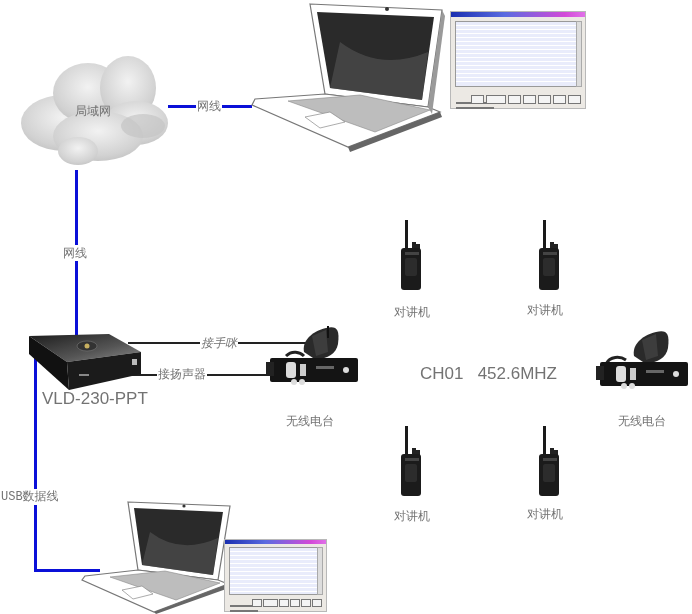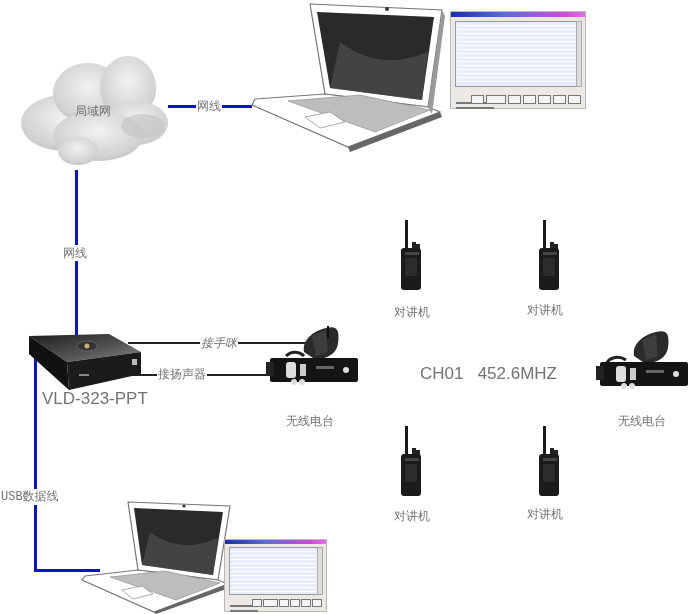--- a/index.html
+++ b/index.html
@@ -105,21 +105,21 @@
     </linearGradient>
   </defs>
   <polygon points="2,4 82,2 114,20 40,30" fill="url(#gtop)"></polygon>
   <polygon points="2,4 40,30 42,58 2,22" fill="#111"></polygon>
   <polygon points="40,30 114,20 114,42 42,58" fill="#1b1b1b"></polygon>
   <ellipse cx="60" cy="14" rx="10" ry="5" fill="#333" stroke="#777" stroke-width="0.6"></ellipse>
   <circle cx="60" cy="14" r="2.5" fill="#c8b060"></circle>
   <rect x="52" y="42" width="10" height="2" fill="#888"></rect>
   <rect x="105" y="27" width="5" height="6" fill="#bbb"></rect>
 </svg>
-<div class="lbl lbl-latin" style="left:42px;top:392px;">VLD-323-PPT</div>
+<div class="lbl lbl-latin" style="left:42px;top:392px;">VLD-230-PPT</div>
 
 <div class="lbl" style="left:63px;top:245px;padding:1px 0;">网线</div>
 <div class="lbl" style="left:200px;top:336px;padding:0 1px;font-style:italic;">接手咪</div>
 <div class="lbl" style="left:157px;top:367px;padding:0 1px;">接扬声器</div>
 <div class="lbl" style="left:1px;top:489px;padding:1px 0;font-family:Liberation Mono, monospace;">USB数据线</div>
 
 <svg style="left:266px;top:322px;" width="96" height="66" viewBox="0 0 96 66">
   <path d="M38,30 C36,20 44,10 60,6 C70,4 74,6 72,22 C70,32 62,36 50,38 Z" fill="#2a2a2a"></path>
   <path d="M46,14 L60,8 L62,30 L50,34 Z" fill="#3d3d3d"></path>
   <rect x="61" y="4" width="2" height="12" fill="#111"></rect>

